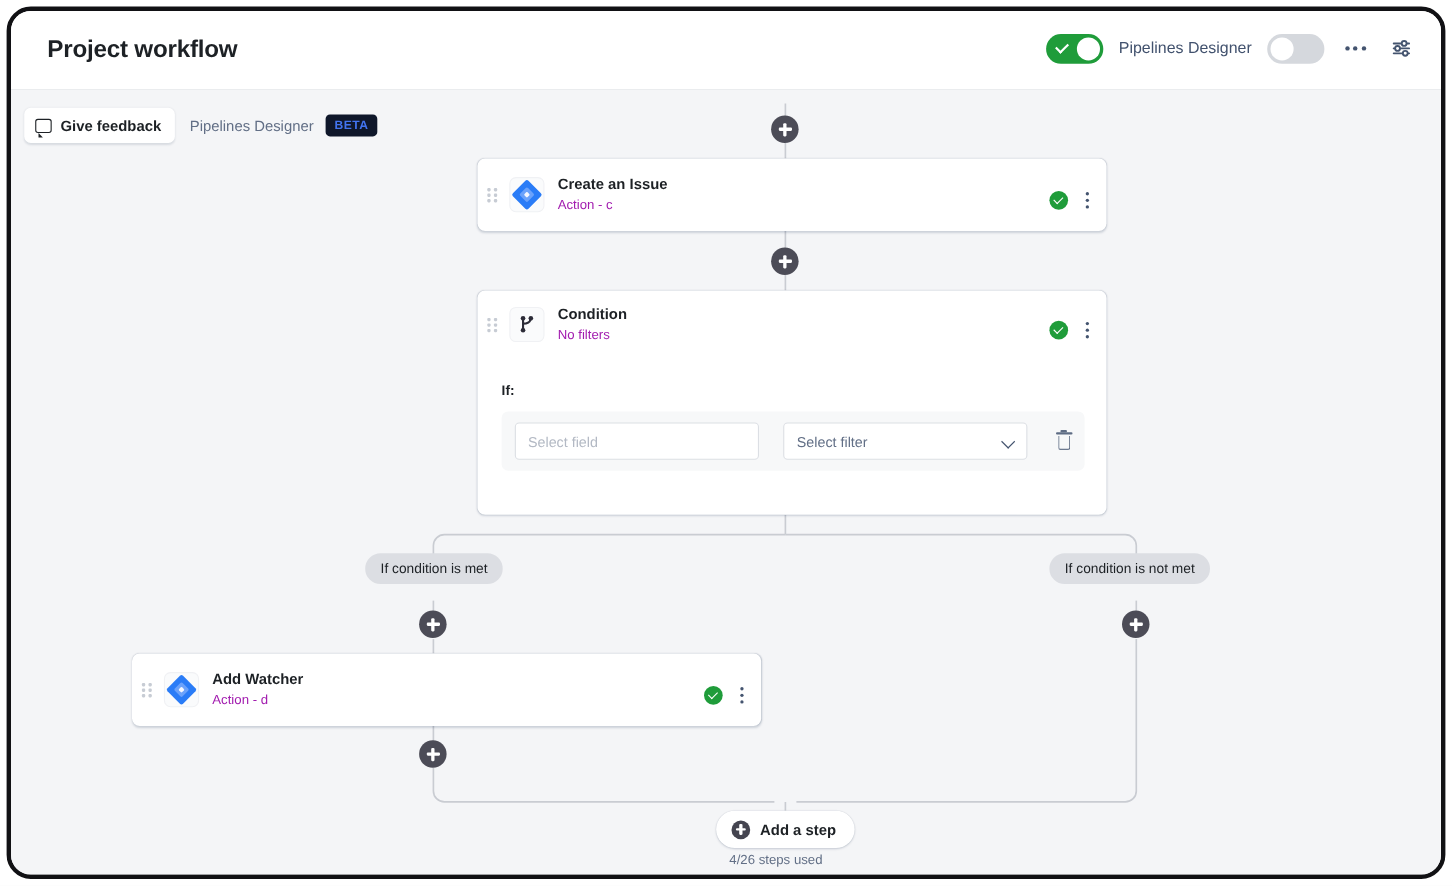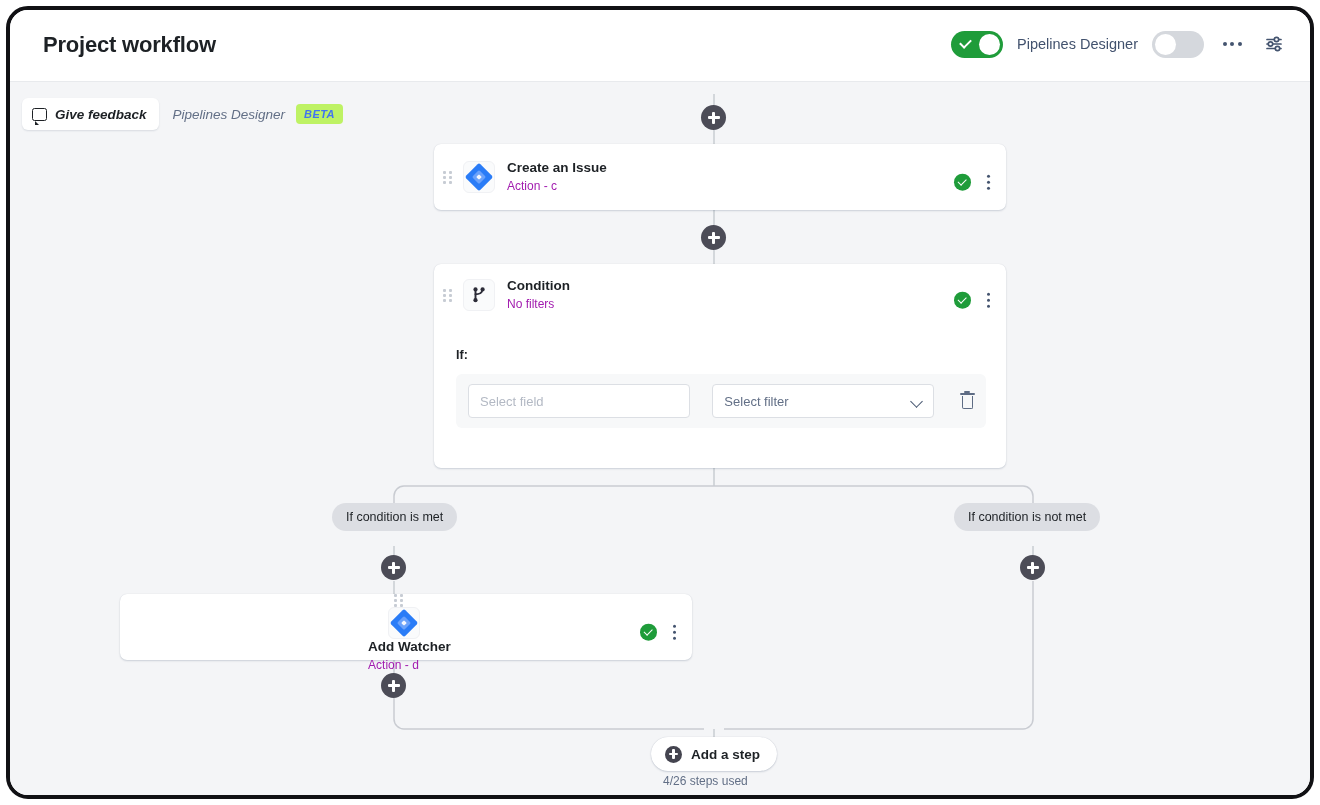--- a/index.html
+++ b/index.html
@@ -98,21 +98,20 @@
   
   .feedback-row {
     position: absolute;
     left: 12px;
     top: 88px;
     display: flex;
     align-items: center;
     height: 32px;
     gap: 0;
     z-index: 6;
-    font-style: italic;
   }
   .feedback-btn {
     background: #ffffff;
     border-radius: 6px;
     height: 32px;
     padding: 0 12px 0 10px;
     display: flex;
     align-items: center;
     gap: 8px;
     font-size: 13.5px;
@@ -136,21 +135,21 @@
     border-top: 4px solid transparent;
     border-bottom: 0;
   }
   .pd-label {
     margin-left: 14px;
     font-size: 13.5px;
     color: #626f86;
   }
   .beta-badge {
     margin-left: 11px;
-    background: #bef264;
+    background: #0f172a;
     color: #4274f0;
     font-size: 11px;
     font-weight: bold;
     letter-spacing: 0.4px;
     padding: 4px 8px;
     border-radius: 4px;
   }
   
   .canvas {
     position: absolute;
@@ -561,21 +560,21 @@
         </div>
       </div>
 
       <div class="branch-label" style="left:322px; top:421px;">If condition is met</div>
       <div class="branch-label" style="left:944px; top:421px;">If condition is not met</div>
 
       <div class="plus-node" style="left:371px; top:473px;"></div>
       <div class="plus-node" style="left:1010px; top:473px;"></div>
 
       <div class="node-card" style="left:110px; top:512px; width:572px; height:66px;">
-        <div class="node-head" style="height:66px;flex-direction:column;">
+        <div class="node-head" style="height:66px;">
           <div class="drag-handle">
             <i></i>
               <i></i>
               <i></i>
               <i></i>
               <i></i>
               <i></i>
           </div>
           <div class="app-icon">
             <div class="jira-diamond"></div>

